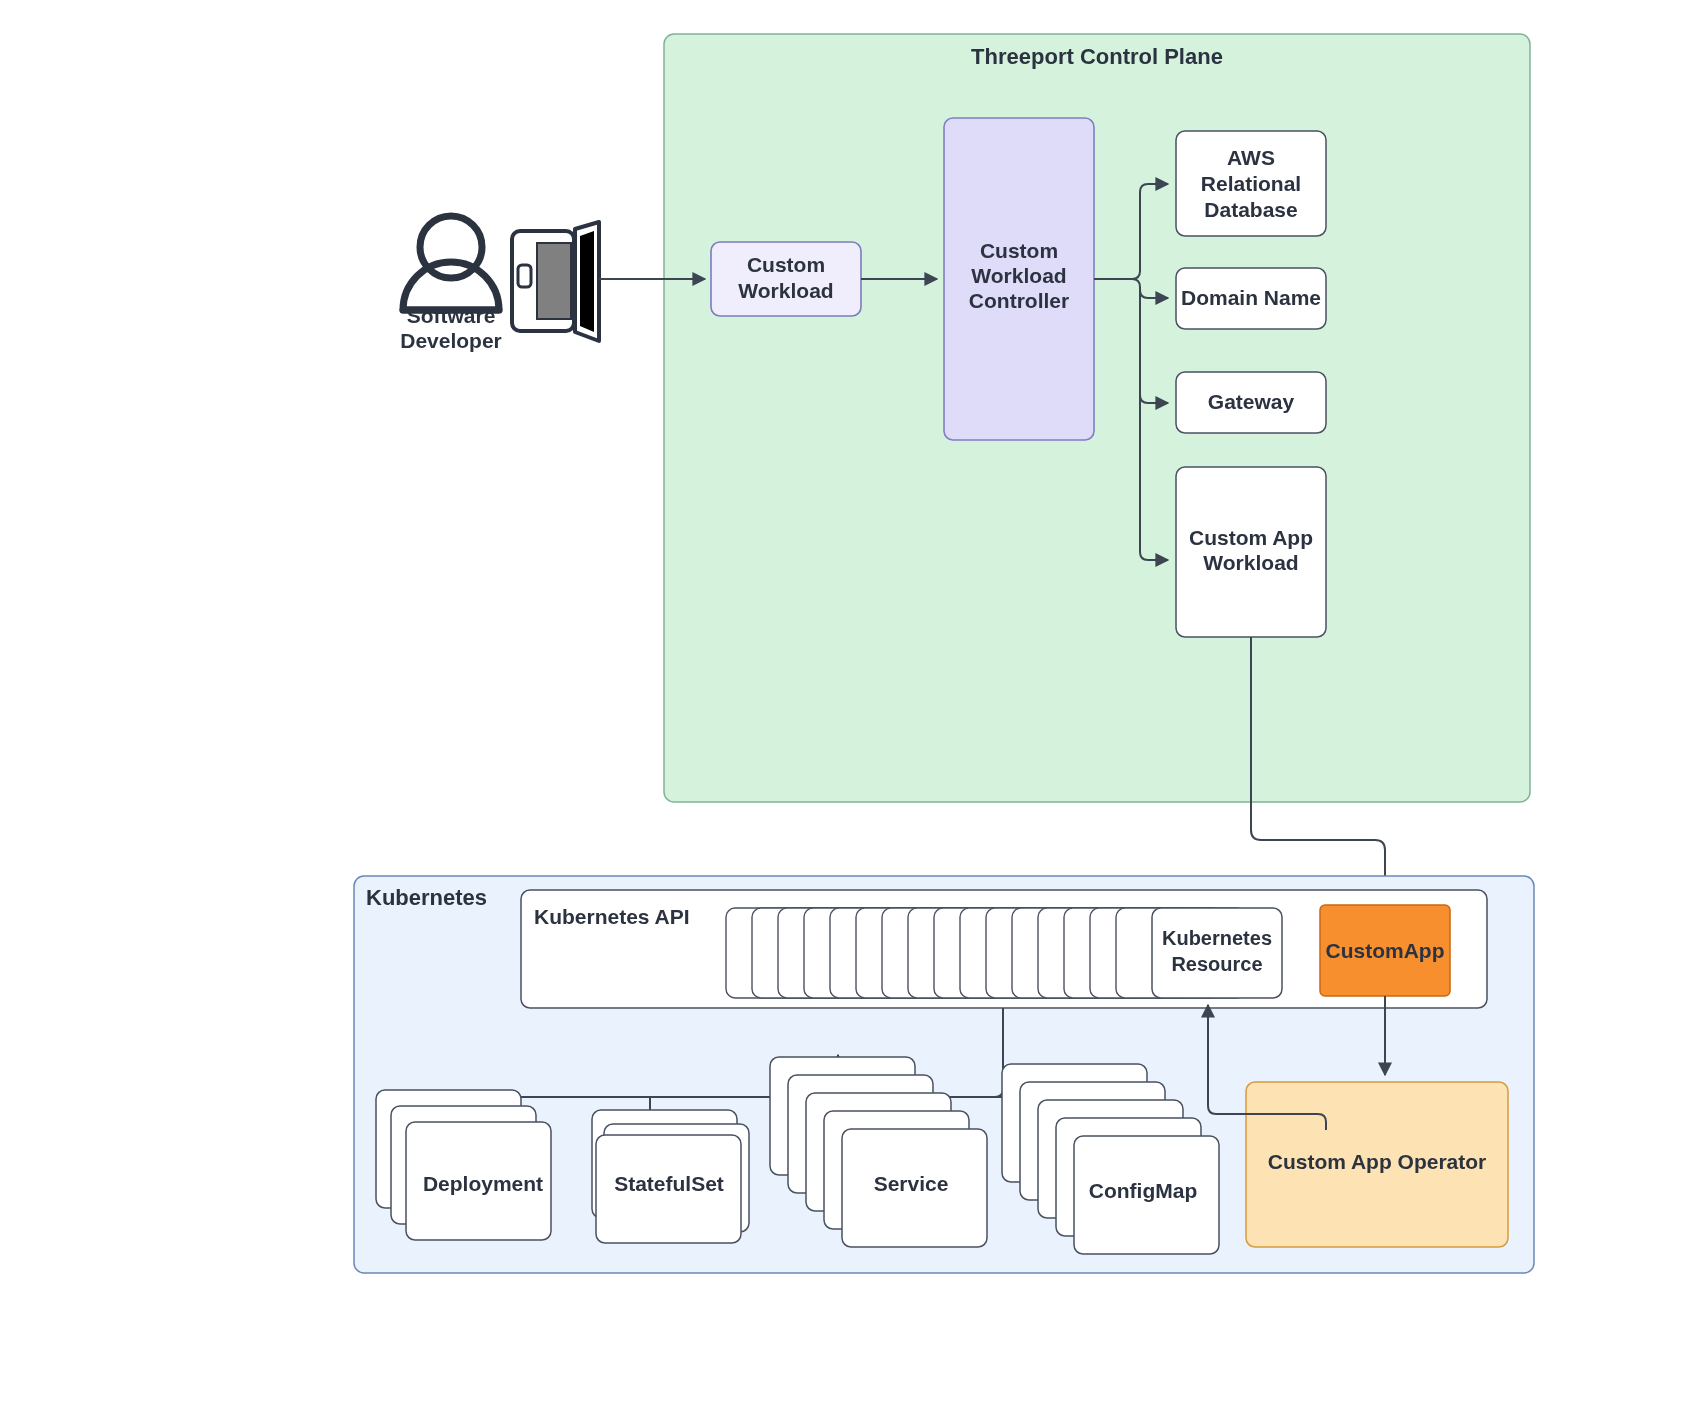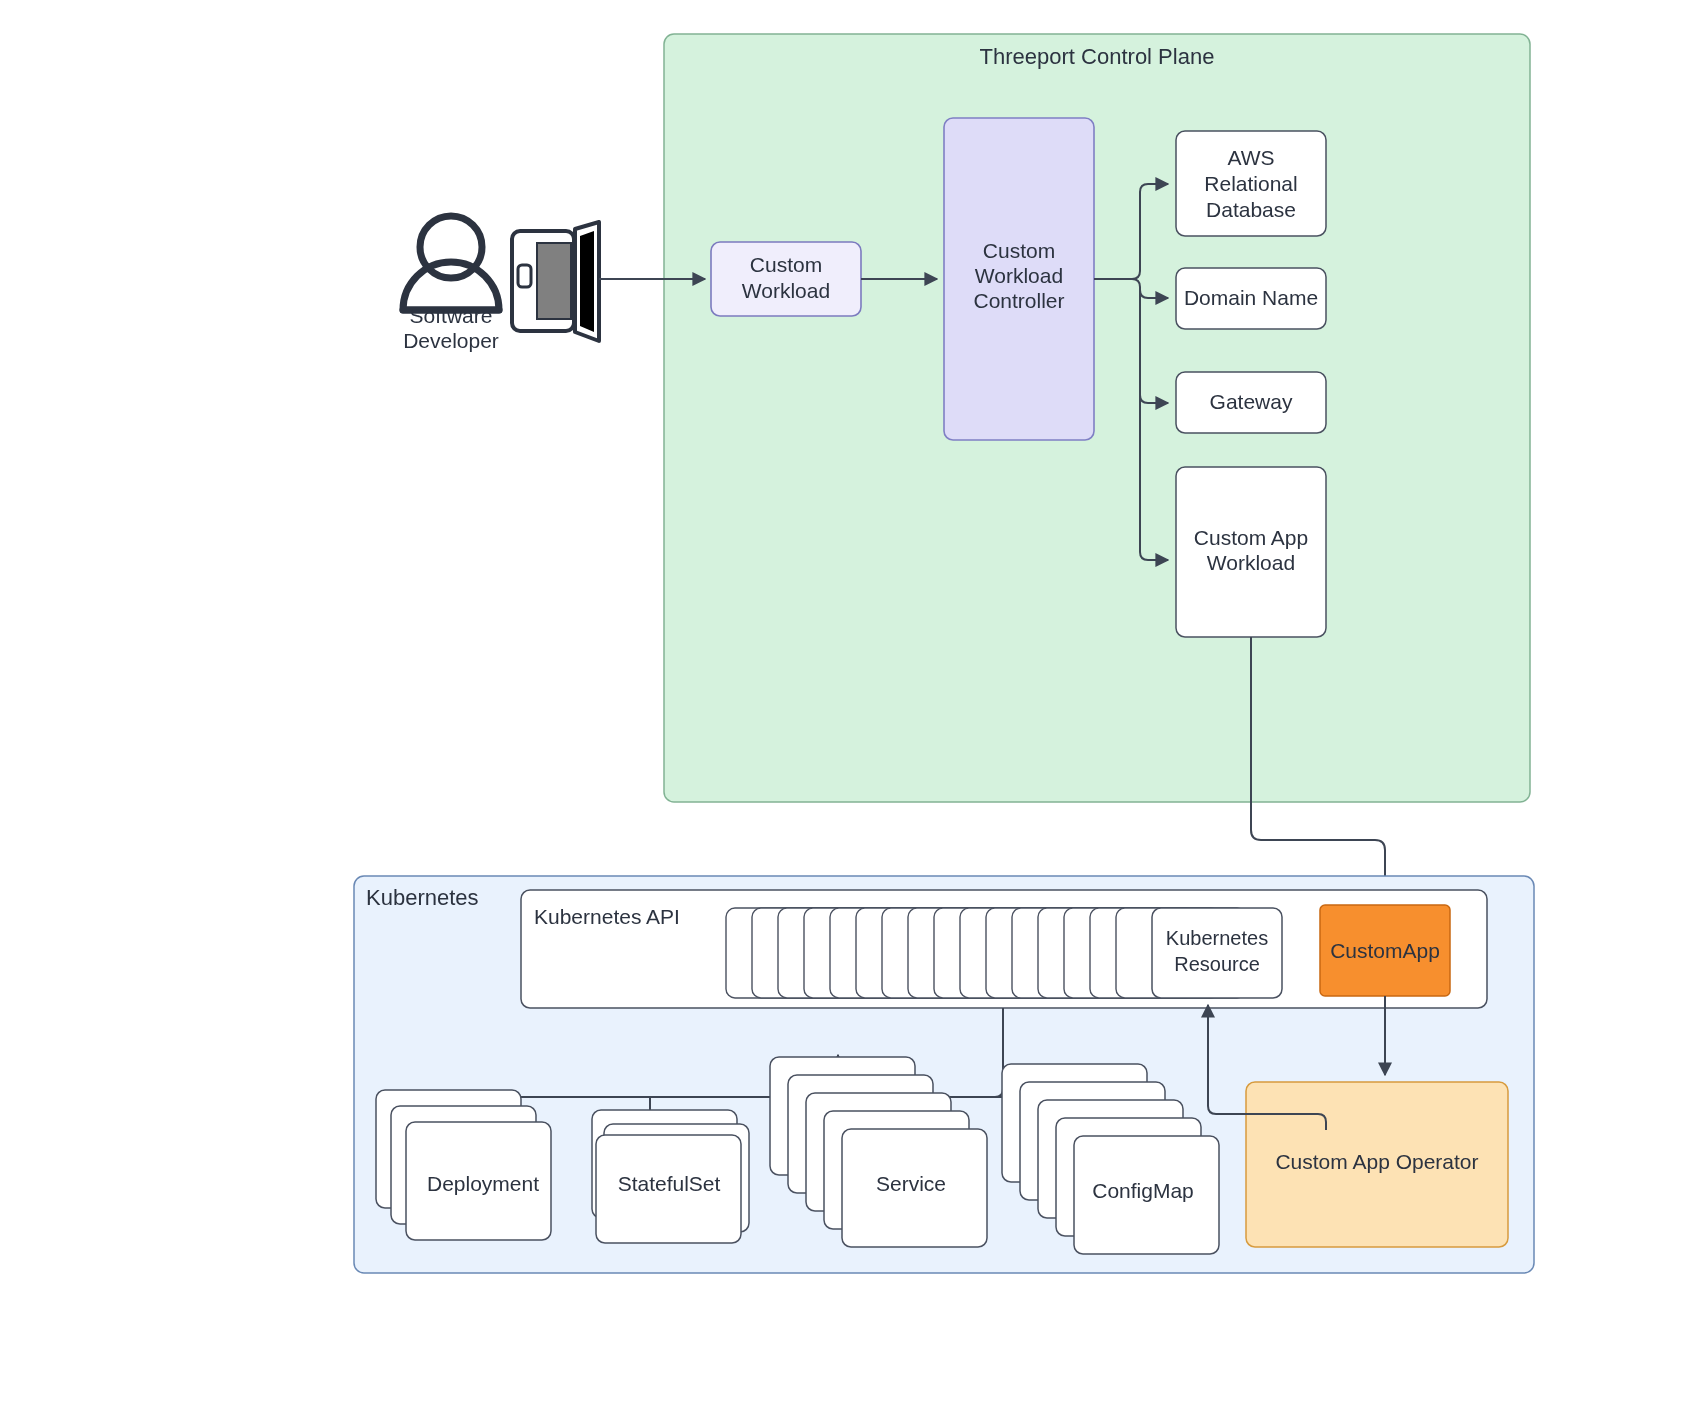--- a/index.html
+++ b/index.html
@@ -4,21 +4,21 @@
 <title>Threeport Control Plane Diagram</title>
 <style>
   html,body{margin:0;padding:0;background:#ffffff;}
   body{
     width:1686px;height:1412px;
     font-family:"Liberation Sans","DejaVu Sans",sans-serif;
     color:#2c3340;
     overflow:hidden;
     position:relative;
   }
-  #stage{position:absolute;left:0;top:0;width:1686px;height:1412px;}
+  #stage{position:absolute;left:0;top:0;width:1686px;height:1412px;font-weight:bold;}
   svg{display:block;}
   .dtext{
     font-family:"Liberation Sans","DejaVu Sans",sans-serif;
     fill:#2c3340;
     text-anchor:middle;
     dominant-baseline:middle;
   }
   .t-title{font-size:22px;}
   .t-box{font-size:21px;}
   .t-small{font-size:20px;}

